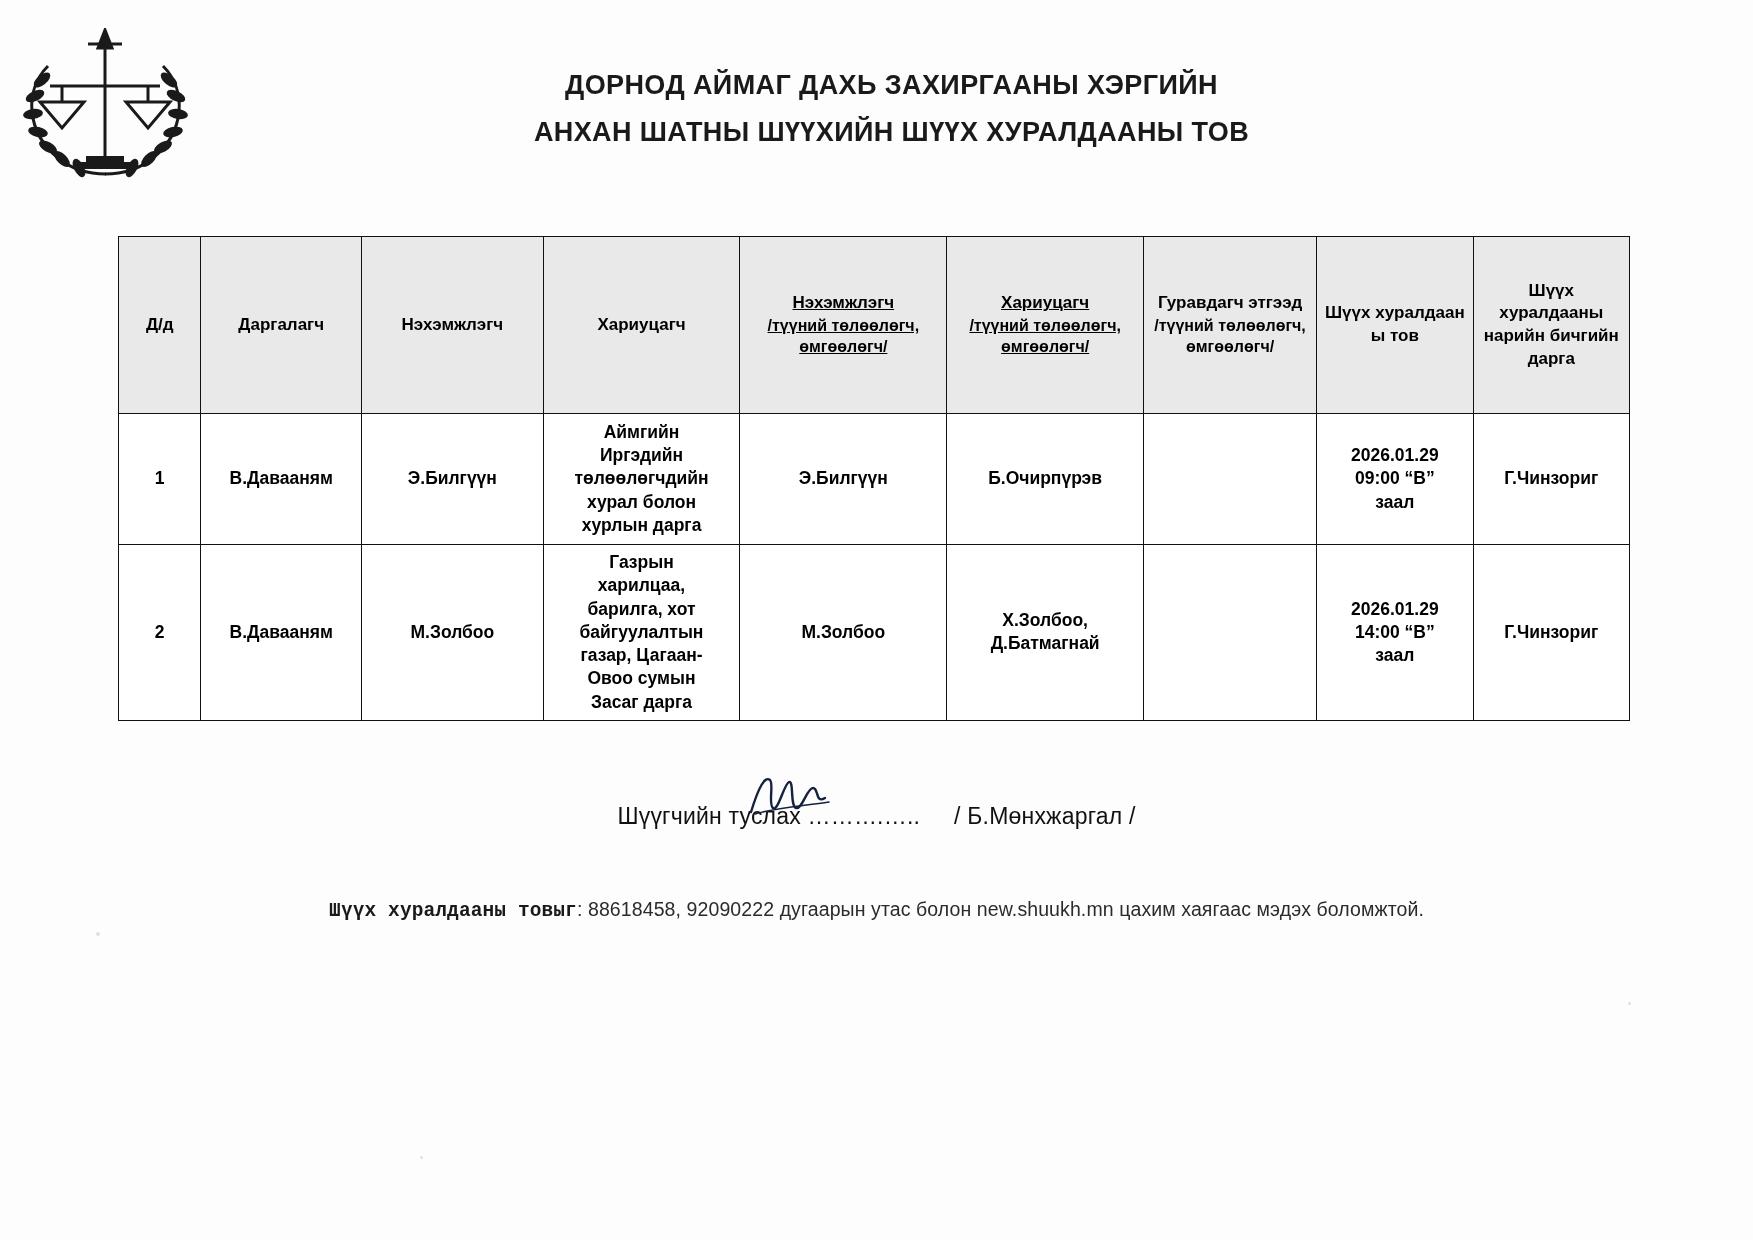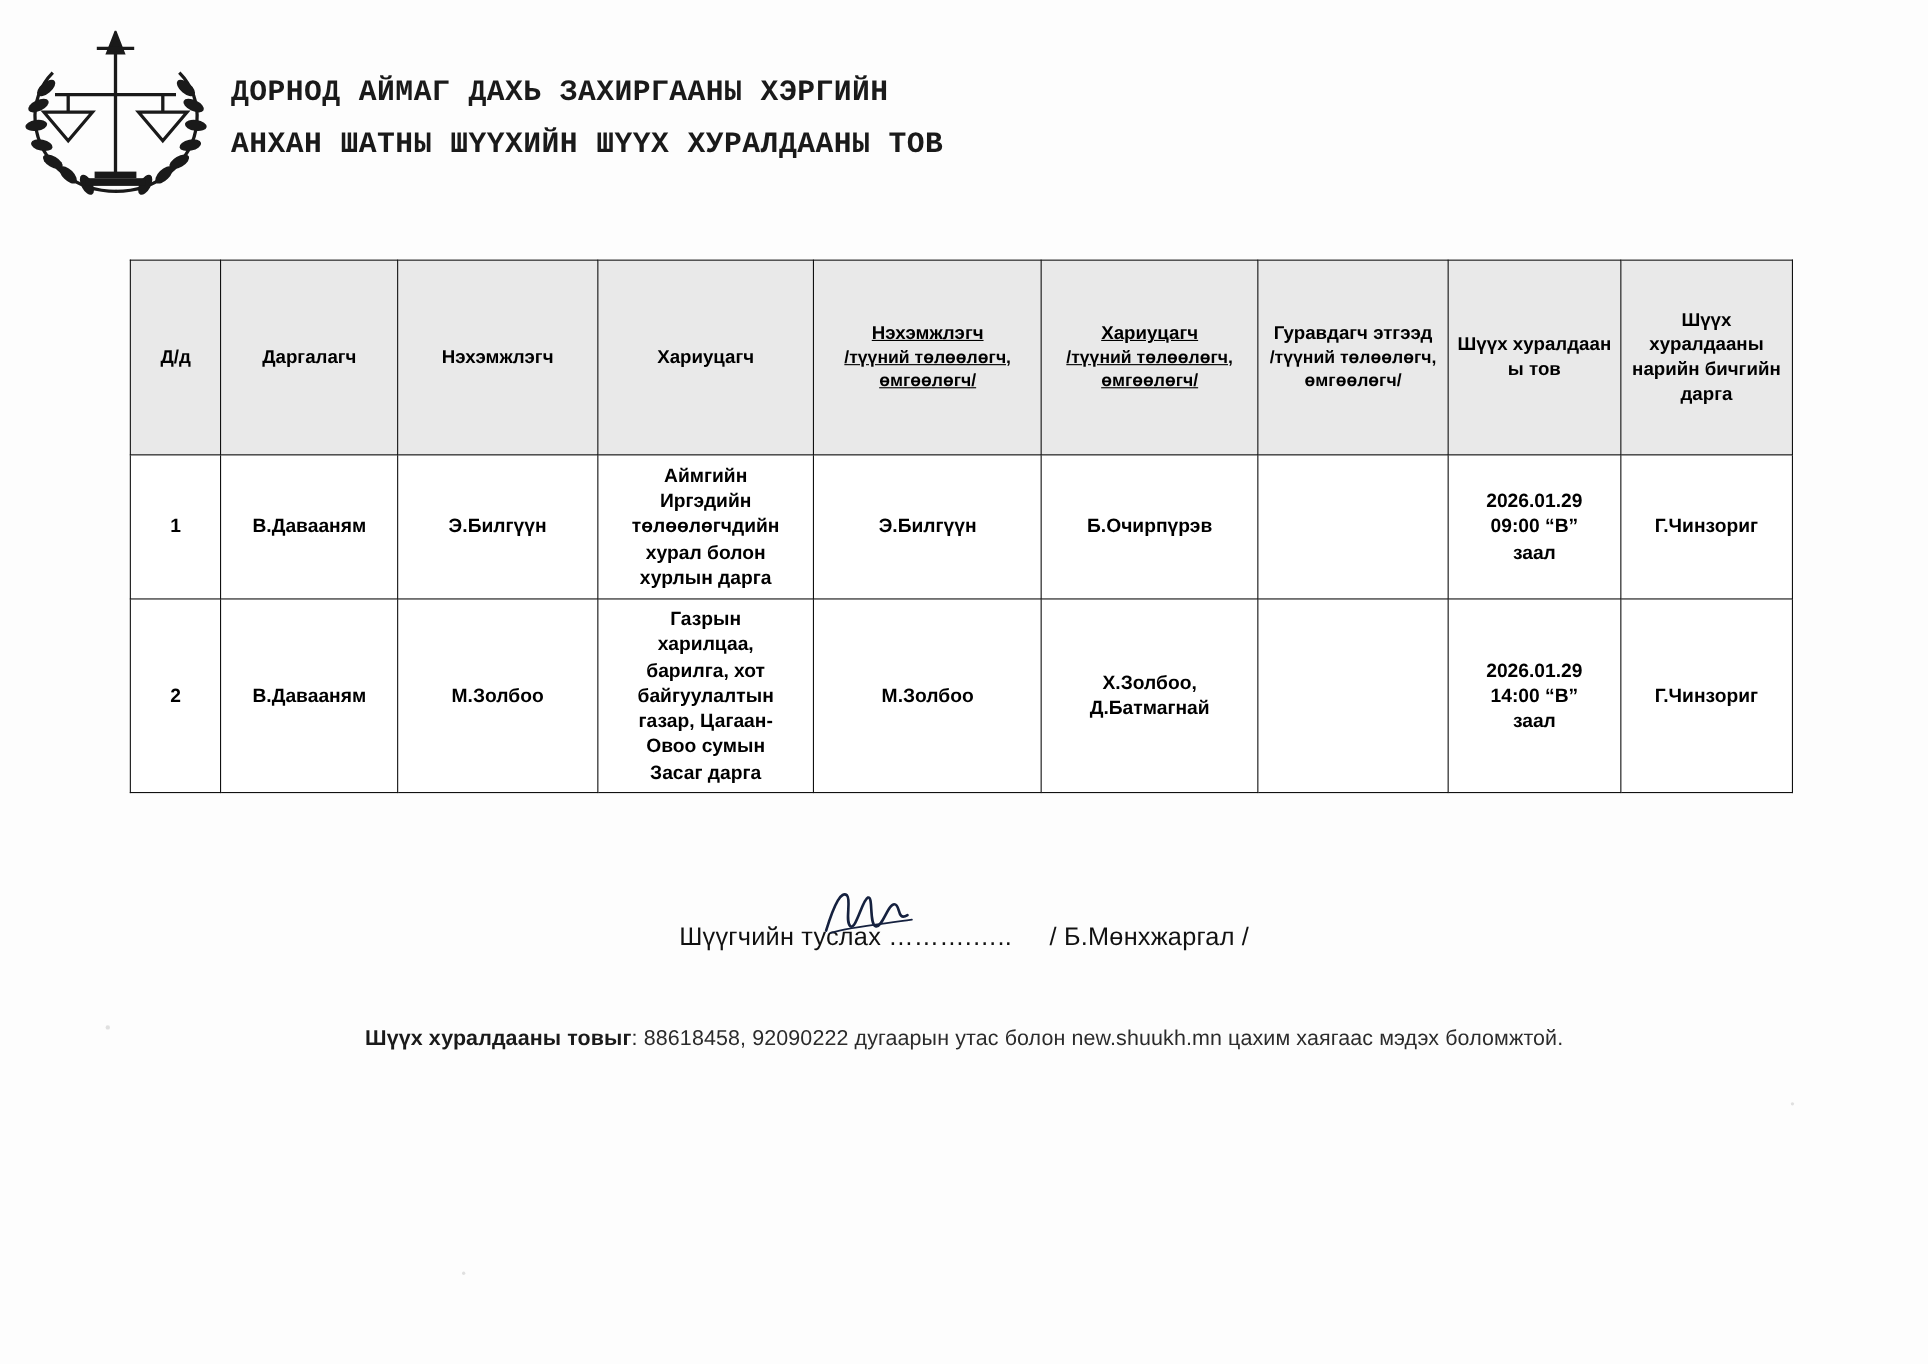--- a/index.html
+++ b/index.html
@@ -31,24 +31,23 @@
   .emblem {
     width: 210px;
     min-width: 210px;
     display: flex;
     justify-content: center;
     padding-top: 6px;
   }
   .emblem svg { display: block; }
   .title-block {
     flex: 1;
-    text-align: left;
+    text-align: center;
     padding-right: 180px;
     padding-top: 40px;
-    font-family: Liberation Mono, monospace;
   }
   .title-line {
     font-size: 27px;
     font-weight: bold;
     letter-spacing: 0.4px;
     line-height: 1.75;
     color: #1a1a1a;
   }
 
   
@@ -102,41 +101,41 @@
     display: flex;
     justify-content: center;
     align-items: flex-end;
     position: relative;
   }
   .sign-text {
     font-size: 23px;
     color: #111;
     white-space: nowrap;
     letter-spacing: 0.2px;
-    margin-top: 35px;
   }
   .sign-scribble {
     position: absolute;
     left: 50%;
     transform: translateX(-132px);
     bottom: 6px;
     pointer-events: none;
   }
 
   
   .footnote {
     margin-top: 68px;
     text-align: center;
     font-size: 19.5px;
     color: #2b2b2b;
     letter-spacing: 0.1px;
   }
   .footnote .lead {
     font-weight: bold;
     color: #1a1a1a;
+    font-family: Liberation Mono, monospace;
   }
   
   .speck {
     position: absolute;
     background: #c9c9c9;
     border-radius: 50%;
     opacity: .55;
   }
 </style>
 </head>

